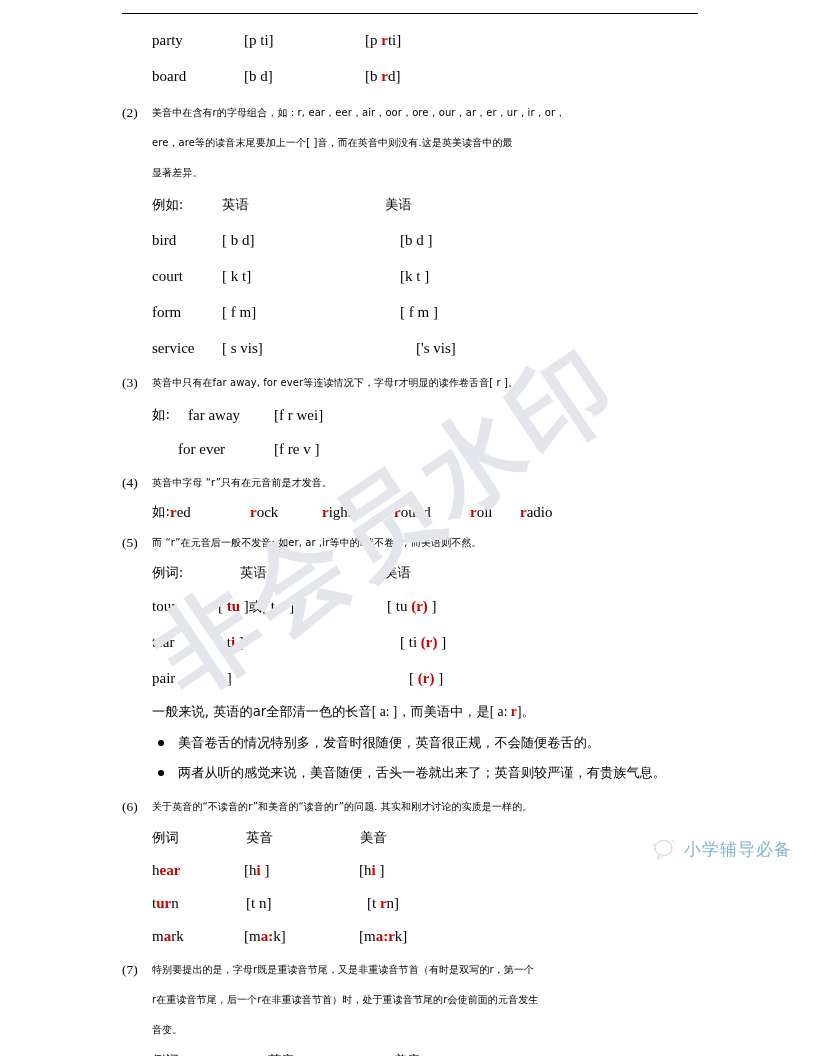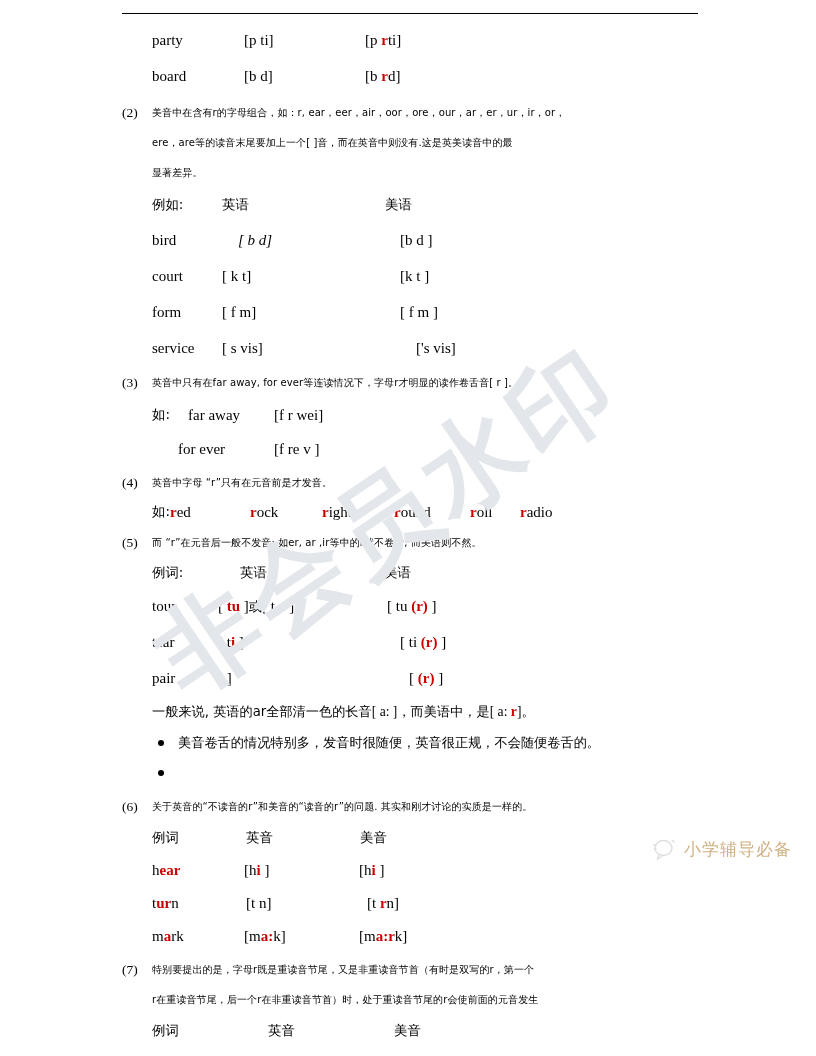--- a/index.html
+++ b/index.html
@@ -134,21 +134,21 @@
     right: 24px;
     bottom: 14px;
     display: flex;
     align-items: center;
     gap: 8px;
     opacity: 0.5;
   }
   #footer-badge .badge-text {
     font-family: "DejaVu Sans","Liberation Sans",sans-serif;
     font-size: 17px;
-    color: #a16207;
+    color: #0369a1;
     letter-spacing: 1px;
   }
   .logo-mark { width: 26px; height: 26px; }
 </style>
 </head>
 <body>
 
 <div id="page">
 
   <div class="top-rule"></div>
@@ -177,21 +177,21 @@
     </div>
 
     <div class="wrow" style="height:34px;line-height:34px;">
       <span class="c-word hdr" style="left:30px;">例如:</span>
       <span class="c-br1 hdr" style="left:100px;">英语</span>
       <span class="c-br2 hdr" style="left:263px;">美语</span>
     </div>
 
     <div class="wrow">
       <span class="c-word" style="left:30px;">bird</span>
-      <span class="c-br1" style="left:116px;font-style:italic;">[ b         d]</span>
+      <span class="c-br1" style="left:100px;">[ b         d]</span>
       <span class="c-br2" style="left:278px;">[b          d ]</span>
     </div>
     <div class="wrow">
       <span class="c-word" style="left:30px;">court</span>
       <span class="c-br1" style="left:100px;">[ k         t]</span>
       <span class="c-br2" style="left:278px;">[k           t ]</span>
     </div>
     <div class="wrow">
       <span class="c-word" style="left:30px;">form</span>
       <span class="c-br1" style="left:100px;">[ f        m]</span>
@@ -271,20 +271,21 @@
     <div class="bullet-row" style="padding-left:30px;height:32px;line-height:32px;">
       <span>一般来说, 英语的ar全部清一色的长音</span><span class="lat">[ a: ]</span><span>，而美语中，是</span><span class="lat"><span>[ a: </span><span class="red">r</span><span>]</span></span><span>。</span>
     </div>
 
     <div class="bullet-row">
       <span class="bullet-dot"></span>
       <span>美音卷舌的情况特别多，发音时很随便，英音很正规，不会随便卷舌的。</span>
     </div>
     <div class="bullet-row">
       <span class="bullet-dot"></span>
+      <span>两者从听的感觉来说，美音随便，舌头一卷就出来了；英音则较严谨，有贵族气息。</span>
     </div>
 
     <div class="clause" style="margin-top:4px;">
       <span class="clause-num">(6)</span>
       <div class="clause-body">
         <div>关于英音的“不读音的r”和美音的“读音的r”的问题. 其实和刚才讨论的实质是一样的。</div>
       </div>
     </div>
 
     <div class="wrow" style="height:32px;line-height:32px;">
@@ -309,20 +310,21 @@
       <span class="c-word" style="left:30px;"><span>m</span><span class="red">a</span><span>rk</span></span>
       <span class="c-br1" style="left:122px;"><span>[m</span><span class="red">a:</span><span>k]</span></span>
       <span class="c-br2" style="left:237px;"><span>[m</span><span class="red">a:r</span><span>k]</span></span>
     </div>
 
     <div class="clause" style="margin-top:2px;">
       <span class="clause-num">(7)</span>
       <div class="clause-body">
         <div>特别要提出的是，字母r既是重读音节尾，又是非重读音节首（有时是双写的r，第一个</div>
         <div>r在重读音节尾，后一个r在非重读音节首）时，处于重读音节尾的r会使前面的元音发生</div>
+        <div>音变。</div>
       </div>
     </div>
 
     <div class="wrow" style="height:32px;line-height:32px;">
       <span class="c-word hdr" style="left:30px;">例词</span>
       <span class="c-br1 hdr" style="left:146px;">英音</span>
       <span class="c-br2 hdr" style="left:272px;">美音</span>
     </div>
 
   </div>

